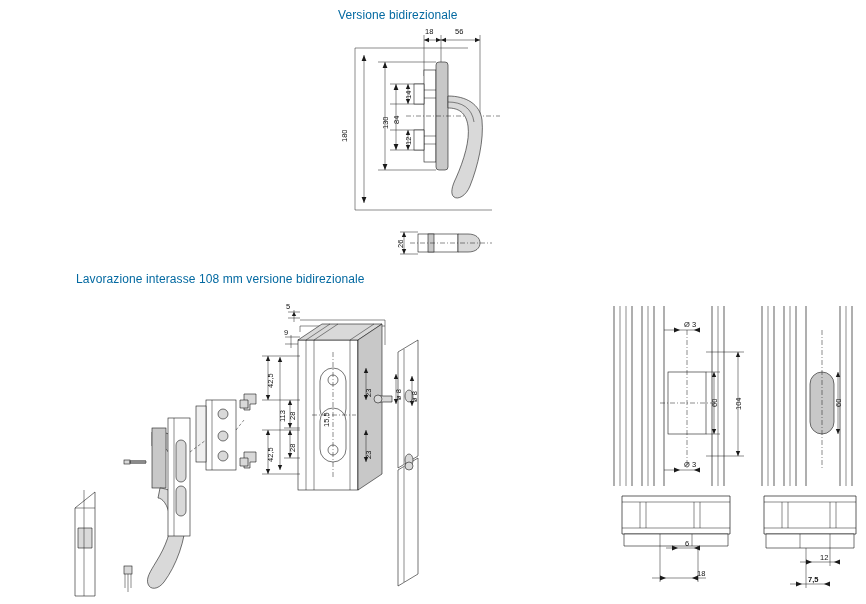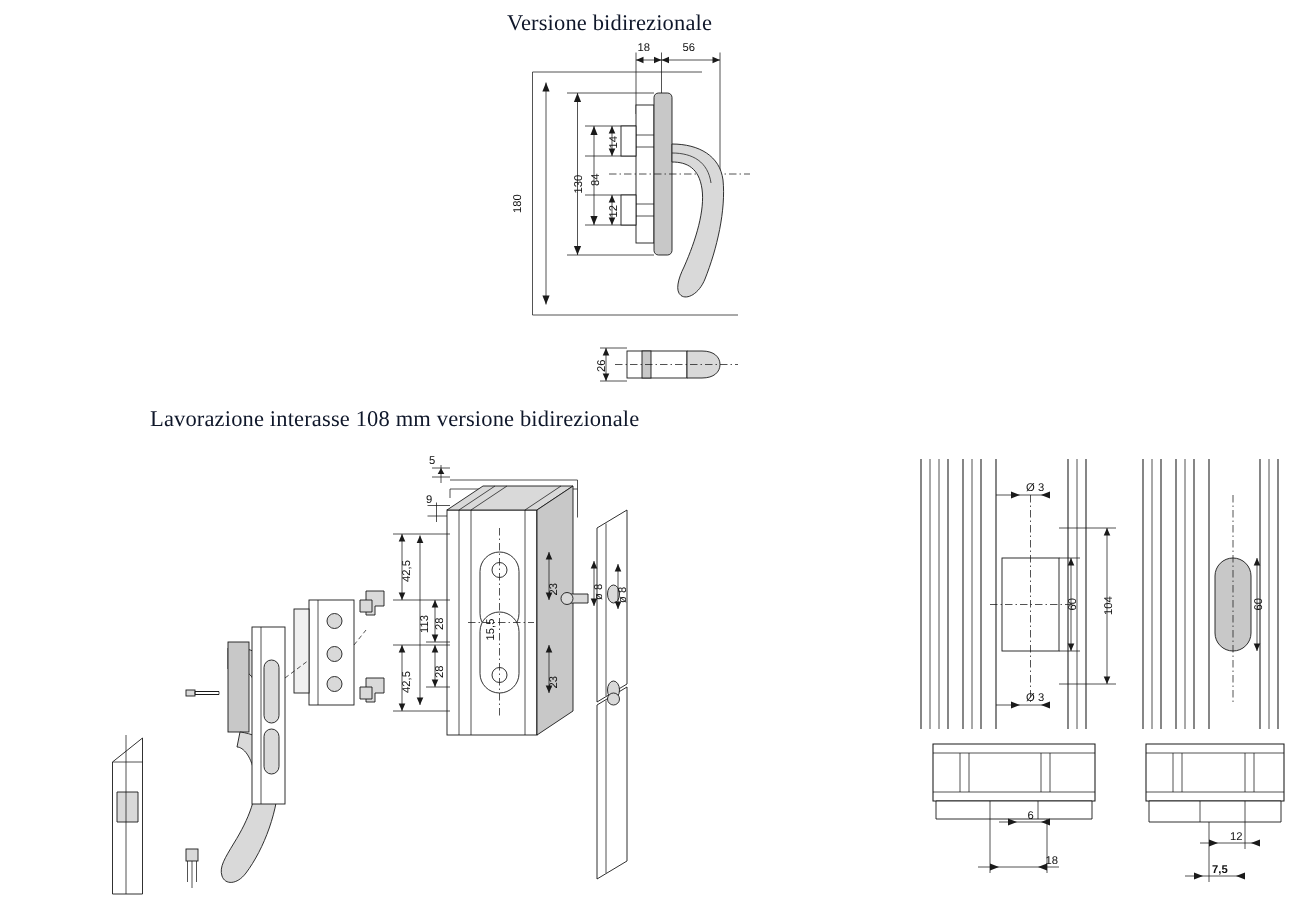--- a/index.html
+++ b/index.html
@@ -7,25 +7,24 @@
     width:866px;height:604px;
     background:#ffffff;
     font-family:"Liberation Sans", sans-serif;
     color:#1a1a1a;
     position:relative;
     overflow:hidden;
   }
   .stage{position:absolute;left:0;top:0;width:866px;height:604px;}
   .cap{
     position:absolute;
-    font-size:15px;
-    color:#0f172a;
+    font-size:12px;
+    color:#0369a1;
     white-space:nowrap;
     letter-spacing:0.1px;
-    font-family:Liberation Serif, serif;
   }
   .dim{
     position:absolute;
     font-size:7.5px;
     color:#111;
     white-space:nowrap;
     font-family:"Liberation Sans", sans-serif;
   }
   .dim.v{
     transform-origin:left top;
@@ -41,21 +40,21 @@
   .fillmid{fill:#c8c8c8;stroke:#1a1a1a;stroke-width:0.6;}
   .fillwhite{fill:#ffffff;stroke:#1a1a1a;stroke-width:0.6;}
   .arrowhead{fill:#1a1a1a;}
 </style>
 </head>
 <body>
 
 <div class="stage">
 
   <div class="cap" style="left:338px;top:8px;">Versione bidirezionale</div>
-  <div class="cap" style="left:100px;top:272px;">Lavorazione interasse 108 mm versione bidirezionale</div>
+  <div class="cap" style="left:76px;top:272px;">Lavorazione interasse 108 mm versione bidirezionale</div>
 
   <svg width="866" height="604">
 
     <path class="ln-thin" d="M355 48 L355 210 L492 210"></path>
     <path class="ln-thin" d="M355 48 L468 48"></path>
 
     <path class="ln-thin" d="M364 55 L364 203"></path>
     <polygon class="arrowhead" points="364,55 361.6,61 366.4,61"></polygon>
     <polygon class="arrowhead" points="364,203 361.6,197 366.4,197"></polygon>
 

